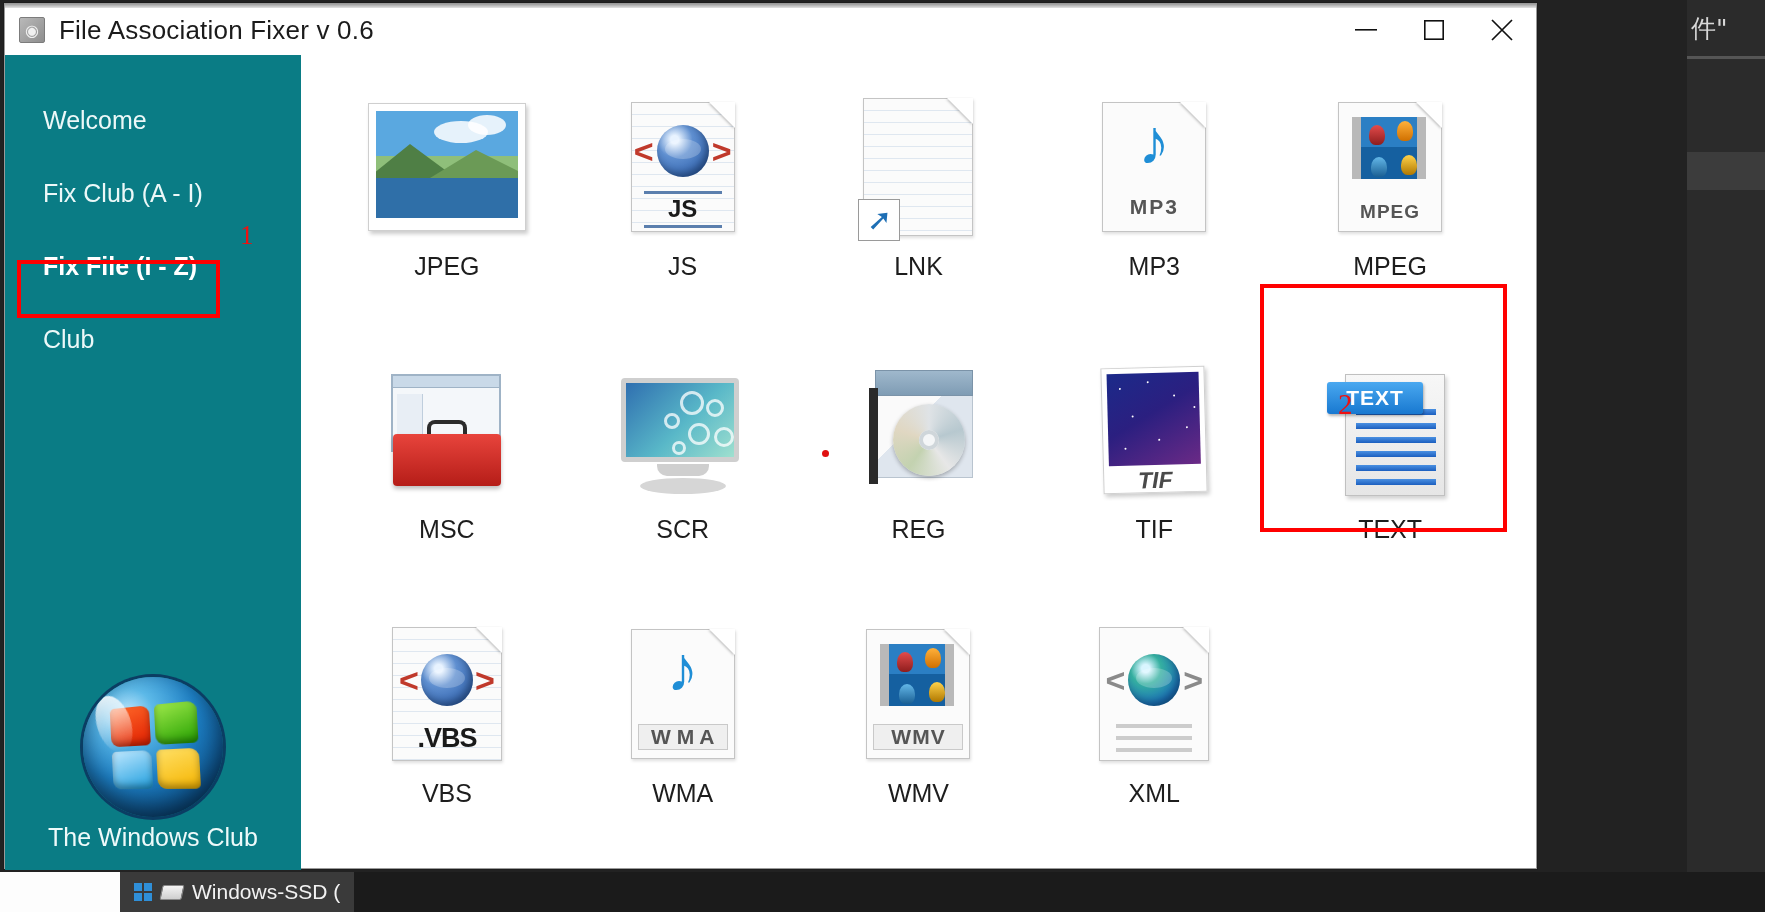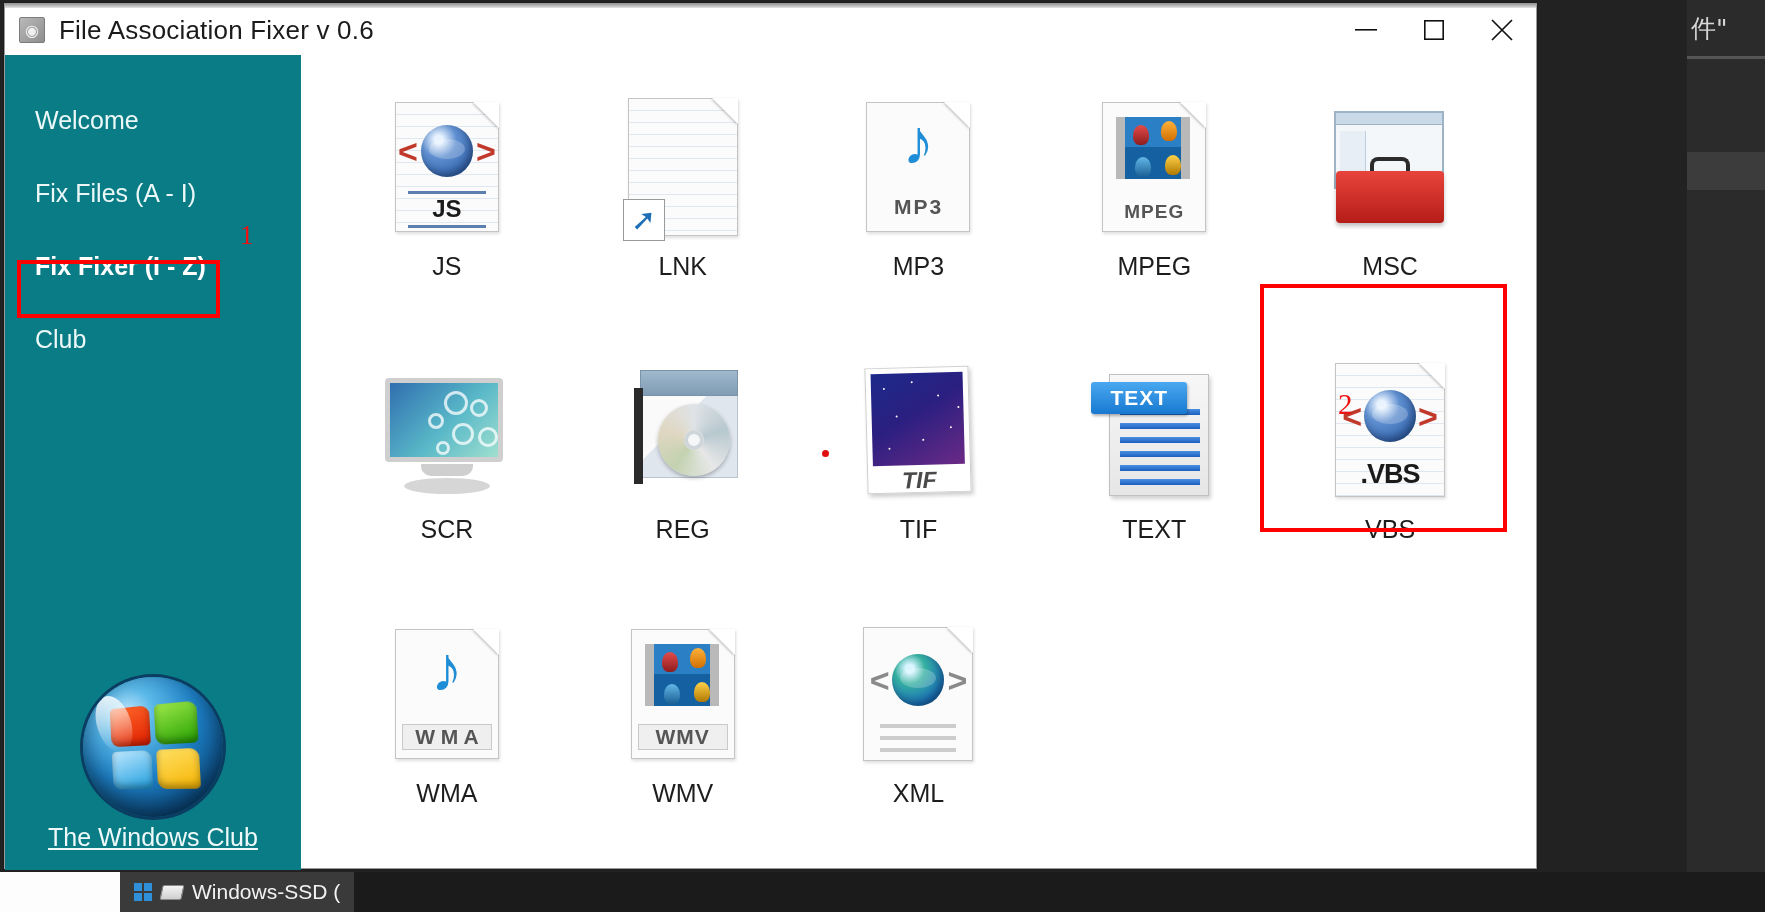--- a/index.html
+++ b/index.html
@@ -61,21 +61,21 @@
   
   .accent-line { position:absolute; left:0; top:51px; width:296px; height:4px; background:#0b7c86; }
 
   
   .sidebar {
     position:absolute; left:0; top:52px; width:296px; height:814px;
     background:#0a7c85; color:#ffffff;
   }
   .nav { padding-top:38px; }
   .nav-item {
-    padding:12px 0 12px 30px; font-size:25px; color:#ecf8f8; cursor:default;
+    padding:12px 0 12px 38px; font-size:25px; color:#ecf8f8; cursor:default;
     position:relative; white-space:nowrap;
   }
   .nav-item.active { font-weight:bold; color:#ffffff; }
   .nav-item + .nav-item { margin-top:20px; }
 
   
   .anno-box-nav {
     position:absolute; left:17px; top:260px; width:203px; height:58px;
     border:4px solid #ff0000; pointer-events:none;
   }
@@ -98,21 +98,21 @@
                display:grid; grid-template-columns:1fr 1fr; grid-template-rows:1fr 1fr; gap:5px;
                transform: perspective(140px) rotateY(-9deg) rotateZ(-3deg); }
   .orb .flag i { border-radius:5px 9px 5px 9px; box-shadow:inset 0 -4px 7px rgba(0,0,0,.35); }
   .orb .flag i:nth-child(1){ background:linear-gradient(160deg,#ff6a2a,#e01e00); }
   .orb .flag i:nth-child(2){ background:linear-gradient(160deg,#9ee84a,#24a000); }
   .orb .flag i:nth-child(3){ background:linear-gradient(160deg,#bfe8ff,#1e9ede); }
   .orb .flag i:nth-child(4){ background:linear-gradient(160deg,#ffe066,#f5b400); }
   .orb .gloss { position:absolute; left:14px; top:18px; width:34px; height:58px; border-radius:50%;
                 background:linear-gradient(180deg, rgba(255,255,255,.85), rgba(255,255,255,0));
                 transform: rotate(-18deg); }
-  .brand-text { font-size:25px; color:#eefafa;text-decoration:underline; }
+  .brand-text { font-size:25px; color:#eefafa; }
 
   
   .content {
     position:absolute; left:296px; top:52px; right:0; bottom:0;
     background:#ffffff; padding:26px 28px 0 28px;
   }
   .grid { display:grid; grid-template-columns:repeat(5,1fr); grid-template-rows:repeat(3,1fr);
           height:790px; }
   .cell { display:flex; flex-direction:column; align-items:center; justify-content:flex-start;
           padding-top:10px; cursor:default; position:relative; }
@@ -284,42 +284,55 @@
               <path d="M1 1 L21 21 M21 1 L1 21" stroke="#111" stroke-width="1.7" fill="none"></path>
             </svg>
         </div>
       </div>
     </div>
     <div class="accent-line"></div>
 
     <div class="sidebar">
       <div class="nav">
         <div class="nav-item">Welcome</div>
-        <div class="nav-item">Fix Files (A - I)</div>
-        <div class="nav-item active">Fix Fixer (I - Z)</div>
+        <div class="nav-item">Fix Club (A - I)</div>
+        <div class="nav-item active">Fix File (I - Z)</div>
         <div class="nav-item">Club</div>
       </div>
 
       <div class="brand">
         <div class="orb">
           <div class="flag">
             <i></i>
               <i></i>
               <i></i>
               <i></i>
           </div>
           <div class="gloss"></div>
         </div>
         <div class="brand-text">The Windows Club</div>
       </div>
     </div>
 
     <div class="content">
       <div class="grid">
 
+        <div class="cell">
+          <div class="ico-wrap">
+            <div class="photo-frame">
+              <div class="photo">
+                <div class="cloud c1"></div>
+                  <div class="cloud c2"></div>
+                <div class="mtn m1"></div>
+                  <div class="mtn m2"></div>
+              </div>
+            </div>
+          </div>
+          <div class="cap">JPEG</div>
+        </div>
 
         <div class="cell">
           <div class="ico-wrap">
             <div class="page">
               <div class="lines"></div>
               <div style="position:absolute;left:0;right:0;top:22px;display:flex;align-items:center;justify-content:center;gap:3px;">
                 <span class="brk red">&lt;</span>
                   <span class="globe"></span>
                   <span class="brk red">&gt;</span>
               </div>

